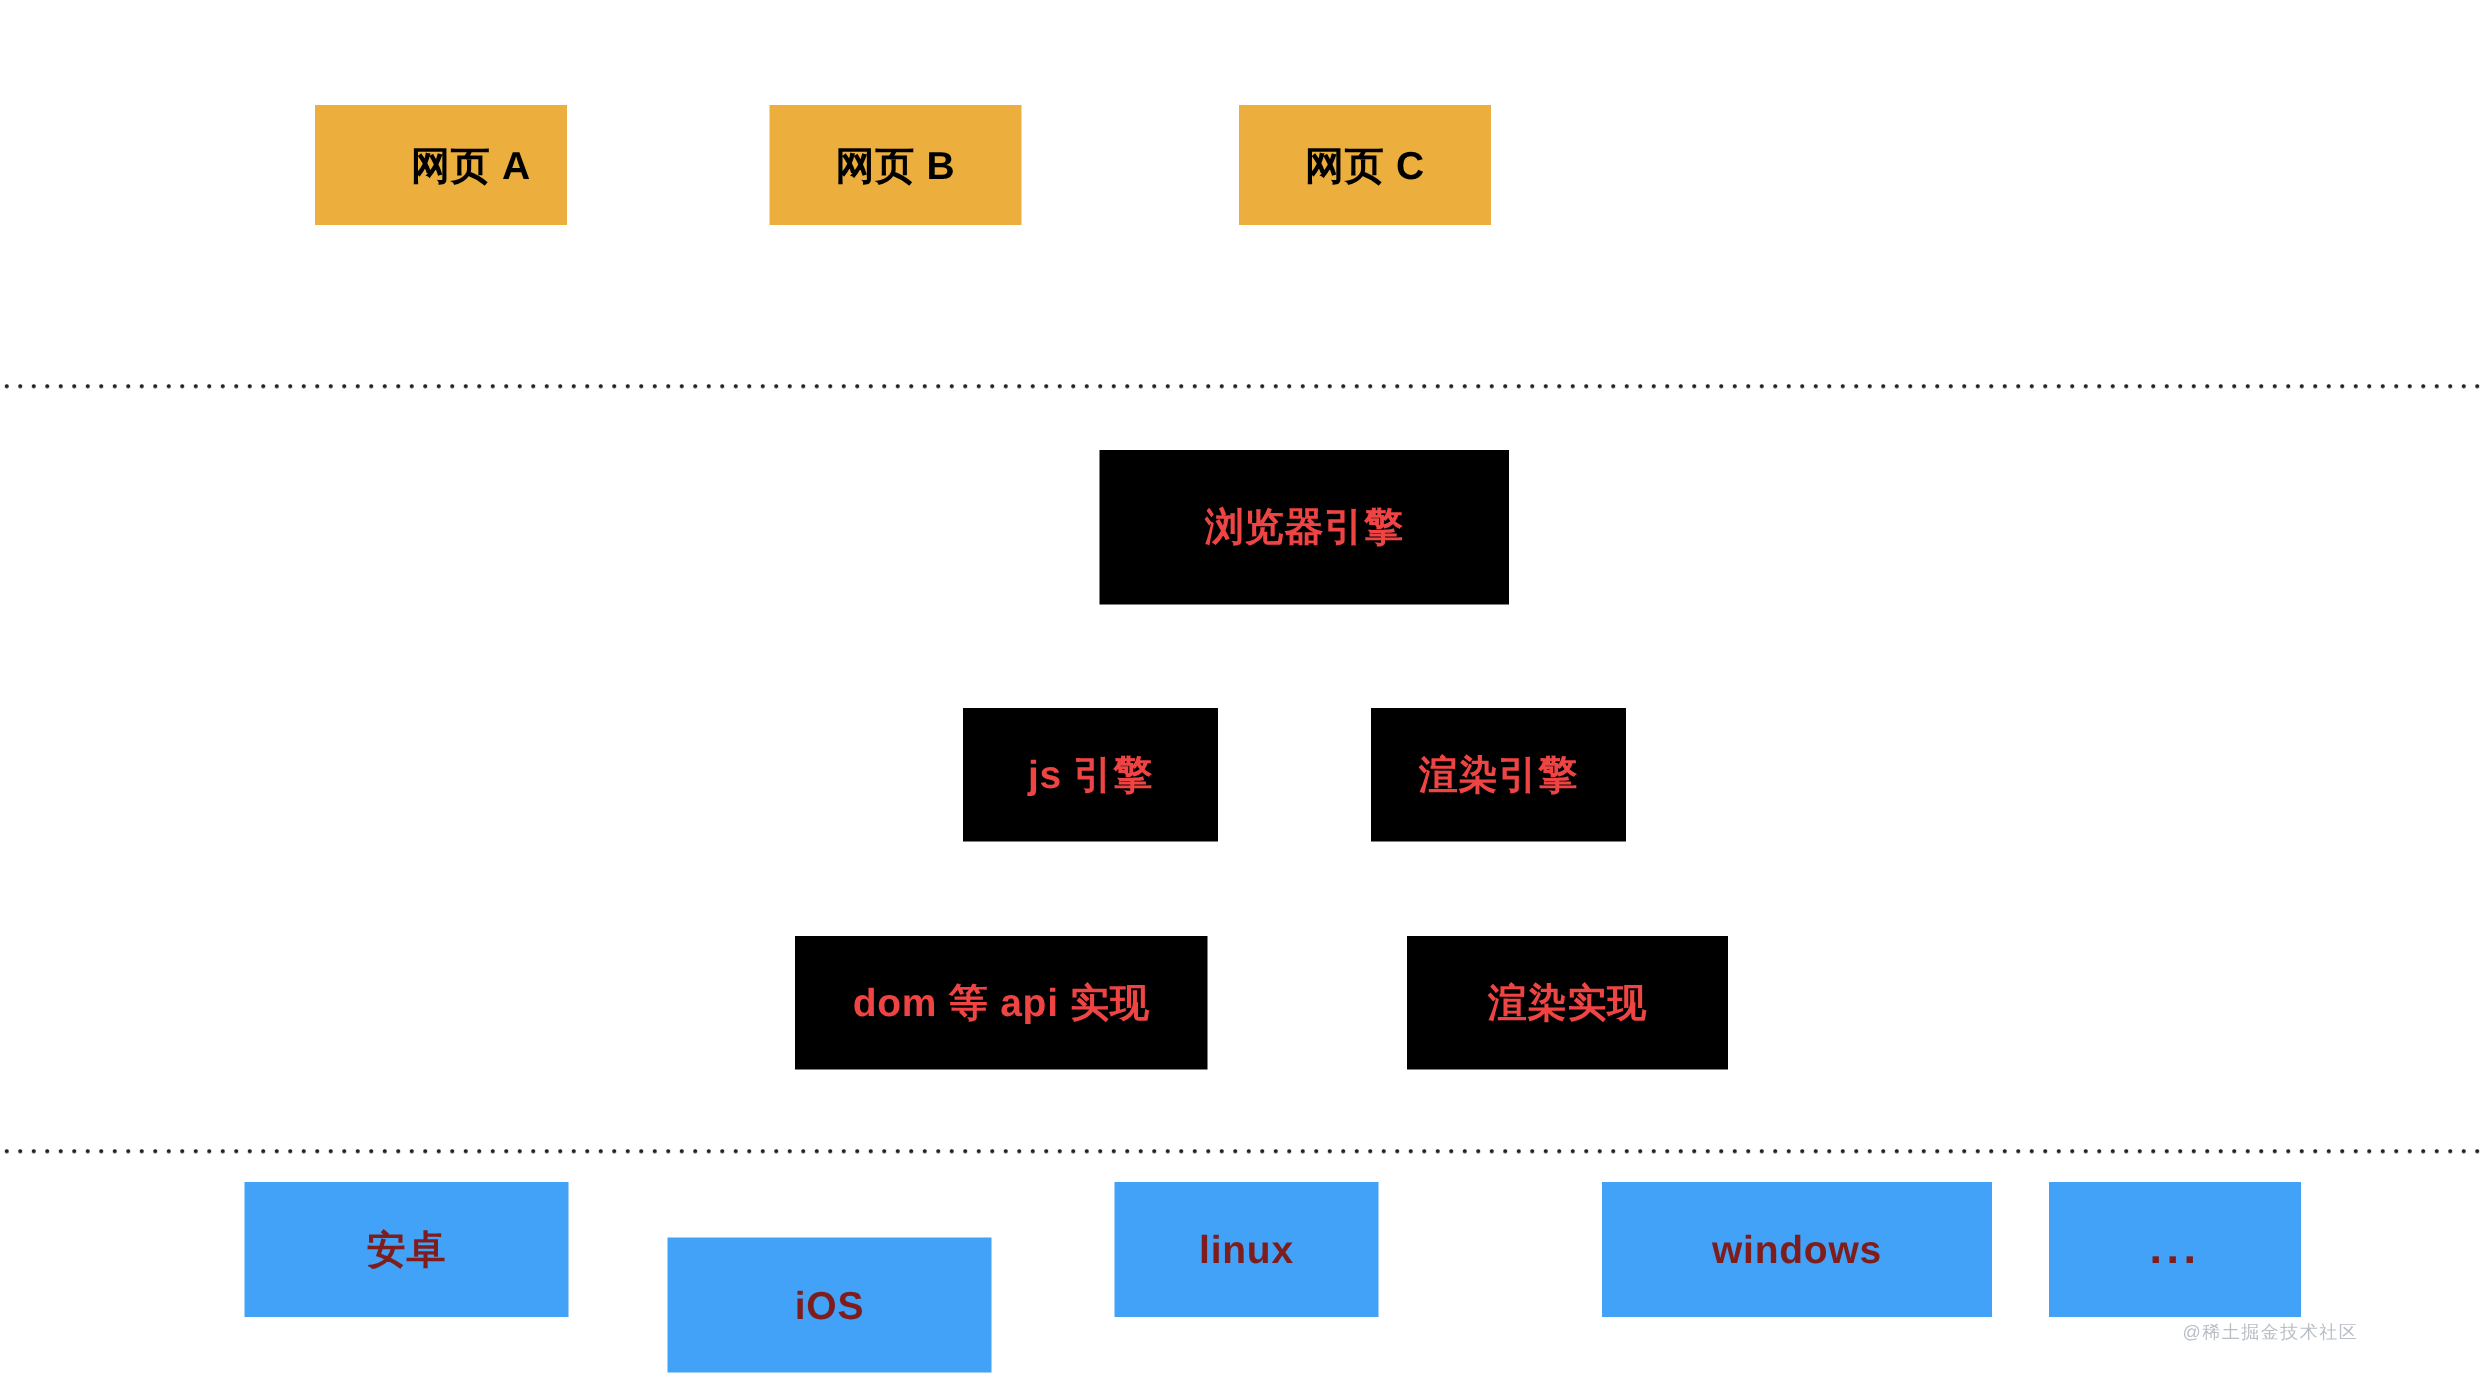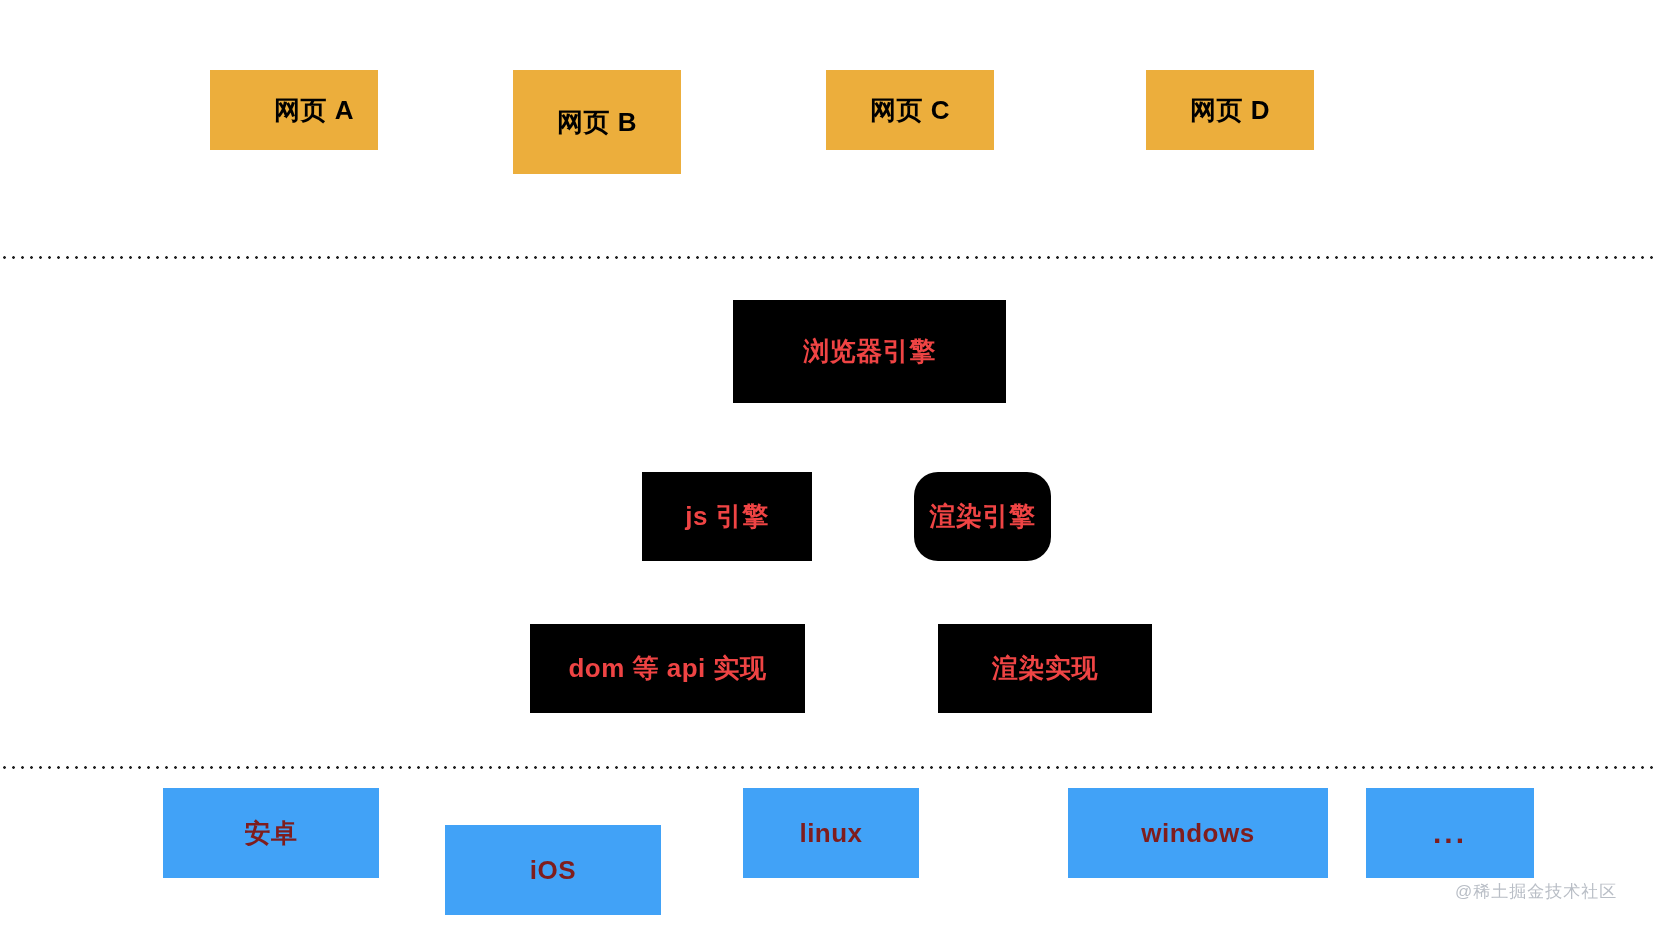--- a/index.html
+++ b/index.html
@@ -51,60 +51,57 @@
     left: 0;
     width: 1656px;
     height: 3px;
     background-image: radial-gradient(circle, #222222 0, #222222 1.1px, rgba(0,0,0,0) 1.6px);
     background-size: 9px 3px;
     background-repeat: repeat-x;
     background-position: 0 center;
   }
   .watermark {
     position: absolute;
-    font-size: 17px;
+    font-size: 12px;
     color: #b9bec6;
     font-weight: 400;
     white-space: nowrap;
     letter-spacing: 1px;
     text-align: center;
   }
 </style>
 </head>
 <body>
 
 <div id="canvas">
 
   <div class="box box-web" style="left:210px; top:70px; width:168px; height:80px;padding-left:40px;">
     <span>网页 A</span>
   </div>
 
-  <div class="box box-web" style="left:513px; top:70px; width:168px; height:104px;">
+  <div class="box box-web" style="left:513px; top:70px; width:168px; height:80px;">
     <span>网页 B</span>
   </div>
 
   <div class="box box-web" style="left:826px; top:70px; width:168px; height:80px;">
     <span>网页 C</span>
   </div>
 
-  <div class="box box-web" style="left:1146px; top:70px; width:168px; height:80px;">
-    <span>网页 D</span>
-  </div>
 
   <div class="divider" style="top:256px;"></div>
 
   <div class="box box-engine" style="left:733px; top:300px; width:273px; height:103px;">
     <span>浏览器引擎</span>
   </div>
 
   <div class="box box-engine" style="left:642px; top:472px; width:170px; height:89px;">
     <span>js 引擎</span>
   </div>
 
-  <div class="box box-engine" style="left:914px; top:472px; width:137px; height:89px;border-radius:24px;">
+  <div class="box box-engine" style="left:914px; top:472px; width:170px; height:89px;">
     <span>渲染引擎</span>
   </div>
 
   <div class="box box-engine" style="left:530px; top:624px; width:275px; height:89px;">
     <span>dom 等 api 实现</span>
   </div>
 
   <div class="box box-engine" style="left:938px; top:624px; width:214px; height:89px;">
     <span>渲染实现</span>
   </div>

